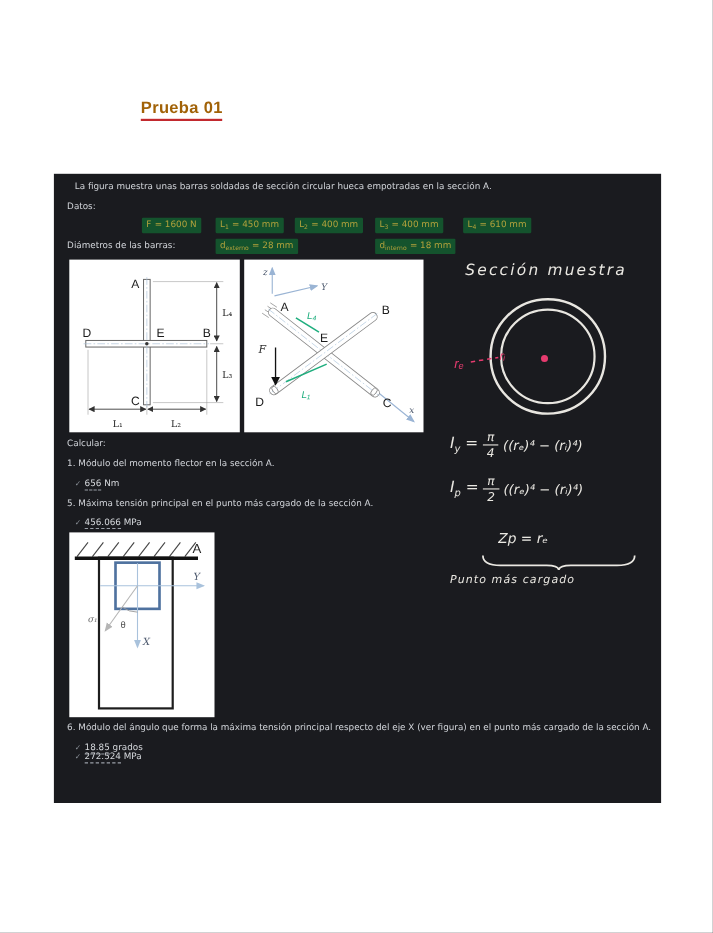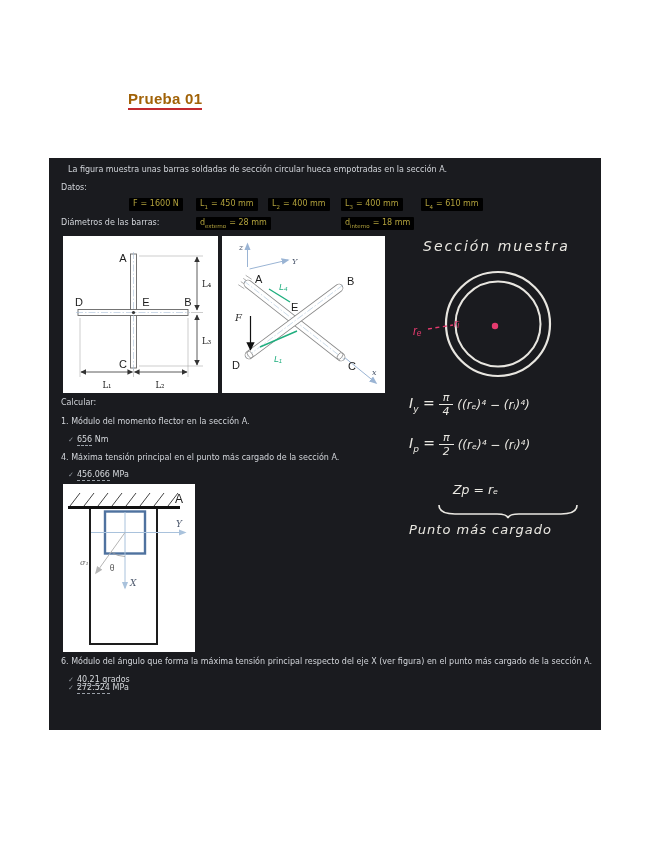--- a/index.html
+++ b/index.html
@@ -4,39 +4,39 @@
 <style>
   html,body{margin:0;padding:0;}
   body{width:648px;height:848px;background:#ffffff;position:relative;
        font-family:"DejaVu Sans",sans-serif;overflow:hidden;}
   .abs{position:absolute;}
   .page-title{left:128px;top:90px;color:#a16207;font-size:15px;font-weight:bold;
     font-family:"Liberation Sans",sans-serif;border-bottom:2px solid #c2292e;
     padding-bottom:1px;letter-spacing:.3px;}
   .panel{left:49px;top:122px;width:552px;height:572px;background:#1a1b1f;margin-top:36px;}
   .ptext{color:#d2d5da;font-size:8px;white-space:nowrap;}
-  .val{color:#b1a13c;font-size:8px;white-space:nowrap;background:#000000;
+  .val{color:#b1a13c;font-size:8px;white-space:nowrap;background:#14532d;
        padding:1px 4px;border-radius:1px;}
   .val sub,.ptext sub{font-size:5.5px;}
   .val .rest{margin-left:3px;}
   .ans{color:#d6d9dd;font-size:8px;white-space:nowrap;}
   .ans .check{color:#8a9097;font-size:7px;margin-right:3px;}
   .ans .ans-val{border-bottom:1px dashed #9aa0a8;padding-bottom:1px;}
   .fig{background:#ffffff;}
   .handw{font-family:"DejaVu Sans",sans-serif;font-style:italic;color:#eae8e2;}
   .notes-heading{font-size:14px;letter-spacing:2px;white-space:nowrap;}
   .formula{display:flex;align-items:center;gap:4px;font-size:13px;white-space:nowrap;}
   .formula .f-lhs{font-size:14px;}
   .formula sub{font-size:9px;}
   .frac{display:inline-flex;flex-direction:column;align-items:center;line-height:1;}
   .frac .num{border-bottom:1.4px solid #eae8e2;padding:0 4px 1px;font-size:11px;}
   .frac .den{padding-top:1px;font-size:11px;}
   .f-rhs{font-size:12px;}
   .zp-line{font-size:12.5px;white-space:nowrap;}
-  .caption{font-size:13px;letter-spacing:1px;white-space:nowrap;}
+  .caption{font-size:10px;letter-spacing:1px;white-space:nowrap;}
   svg text{font-family:"Liberation Sans",sans-serif;}
   svg .dim{font-family:"DejaVu Serif",serif;}
   svg .axlbl{font-family:"DejaVu Serif",serif;font-style:italic;}
 </style>
 </head>
 <body>
 
 <div class="abs page-title">Prueba 01</div>
 
 <div class="abs panel">
@@ -200,21 +200,21 @@
 
   <div class="abs handw caption" style="left:360px;top:364px">Punto más cargado</div>
 
   <div class="abs ptext" style="left:12px;top:240px">Calcular:</div>
 
   <div class="abs ptext" style="left:12px;top:259px">1. Módulo del momento flector en la sección A.</div>
   <div class="abs ans" style="left:19px;top:277px">
     <span class="check">✓</span><span class="ans-val">656</span> <span>Nm</span>
   </div>
 
-  <div class="abs ptext" style="left:12px;top:295px">4. Máxima tensión principal en el punto más cargado de la sección A.</div>
+  <div class="abs ptext" style="left:12px;top:295px">5. Máxima tensión principal en el punto más cargado de la sección A.</div>
   <div class="abs ans" style="left:19px;top:312px">
     <span class="check">✓</span><span class="ans-val">456.066</span> <span>MPa</span>
   </div>
 
   <svg class="abs fig" style="left:14px;top:326px" width="132" height="168" viewBox="0 0 132 168">
     <defs>
       <marker id="arAx3" viewBox="0 0 10 10" refX="8" refY="5" markerWidth="8" markerHeight="8" orient="auto">
         <path d="M0,1 L10,5 L0,9 z" fill="#a9c2dc"></path>
       </marker>
       <marker id="arSg" viewBox="0 0 10 10" refX="8" refY="5" markerWidth="8" markerHeight="8" orient="auto">
@@ -245,20 +245,20 @@
     <text x="67" y="102" fill="#4a566b" font-size="9" class="axlbl">X</text>
 
     <line x1="62" y1="48.5" x2="33" y2="89" stroke="#b5b5b5" stroke-width="1" marker-end="url(#arSg)"></line>
     <text x="17" y="81" fill="#666" font-size="8" class="axlbl">σ₁</text>
     <path d="M62,72.5 A24,24 0 0 1 48.1,68" fill="none" stroke="#999" stroke-width="0.8"></path>
     <text x="49" y="87" fill="#555" font-size="8.5" text-anchor="middle">θ</text>
   </svg>
 
   <div class="abs ptext" style="left:12px;top:499px">6. Módulo del ángulo que forma la máxima tensión principal respecto del eje X (ver figura) en el punto más cargado de la sección A.</div>
   <div class="abs ans" style="left:19px;top:517px">
-    <span class="check">✓</span><span class="ans-val">40.21</span> <span>grados</span>
+    <span class="check">✓</span><span class="ans-val">18.85</span> <span>grados</span>
   </div>
 
   <div class="abs ans" style="left:19px;top:525px">
     <span class="check">✓</span><span class="ans-val">272.524</span> <span>MPa</span>
   </div>
 
 </div>
 
 </body></html>

